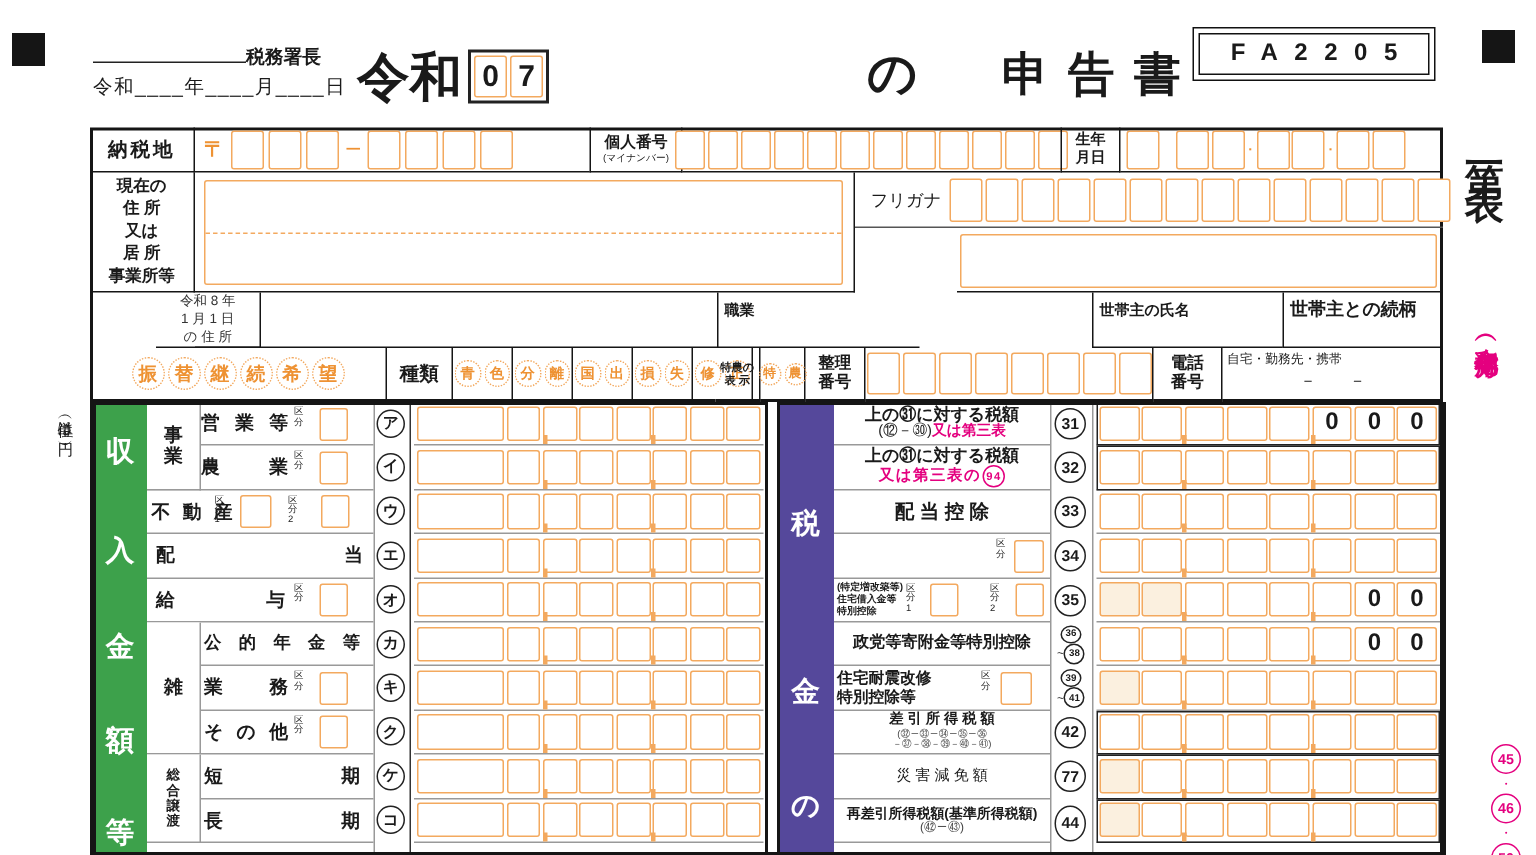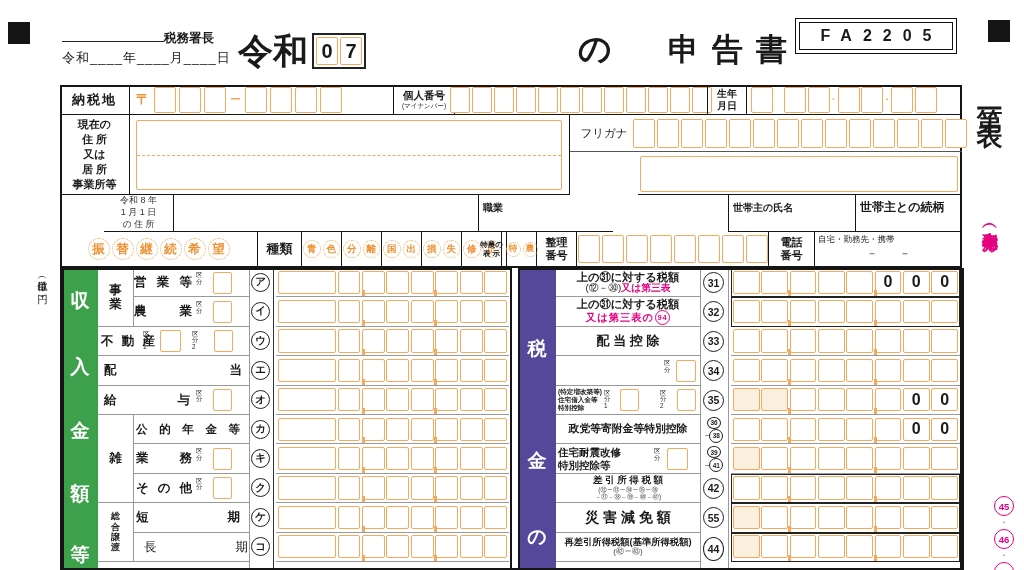--- a/index.html
+++ b/index.html
@@ -368,21 +368,21 @@
         <div style="flex: 1 1 0%; border: 1.4px solid rgb(243, 169, 95); border-radius: 2px; background: rgb(255, 255, 255);"></div>
         <div style="flex: 1 1 0%; border: 1.4px solid rgb(243, 169, 95); border-radius: 2px; background: rgb(255, 255, 255);"></div>
         <div style="flex: 1 1 0%; border: 1.4px solid rgb(243, 169, 95); border-radius: 2px; background: rgb(255, 255, 255);"></div>
         <div style="flex: 1 1 0%; border: 1.4px solid rgb(243, 169, 95); border-radius: 2px; background: rgb(255, 255, 255);"></div>
         <div style="flex: 1 1 0%; border: 1.4px solid rgb(243, 169, 95); border-radius: 2px; background: rgb(255, 255, 255);"></div>
         <div style="flex: 1 1 0%; border: 1.4px solid rgb(243, 169, 95); border-radius: 2px; background: rgb(255, 255, 255);"></div>
         <div style="position: absolute; left: 86px; bottom: 0px; width: 3px; height: 6px; background: rgb(243, 169, 95);"></div>
         <div style="position: absolute; left: 158px; bottom: 0px; width: 3px; height: 6px; background: rgb(243, 169, 95);"></div>
       </div>
       <div style="position: absolute; box-sizing: border-box; left: 98px; top: 532.6px; width: 151px; height: 29.4px; border-bottom: 1px solid rgb(153, 153, 153);"></div>
-      <div style="position: absolute; box-sizing: border-box; left: 144px; top: 532.6px; width: 104px; height: 29.4px; line-height: 29.4px; font-size: 12.5px; font-weight: 400; text-align: justify; text-align-last: justify;">長期</div>
+      <div style="position: absolute; box-sizing: border-box; left: 136px; top: 532.6px; width: 104px; height: 29.4px; line-height: 29.4px; font-size: 12.5px; font-weight: 700; text-align: justify; text-align-last: justify;">長期</div>
       <div style="position: absolute; box-sizing: border-box; left: 251px; top: 537.1px; width: 19px; height: 19px; border: 1.3px solid rgb(34, 34, 34); border-radius: 50%; display: flex; align-items: center; justify-content: center; font-size: 10.5px; font-weight: 700;">コ</div>
       <div style="position: absolute; box-sizing: border-box; left: 276px; top: 532.6px; width: 233px; height: 29.4px; border-bottom: 1px solid rgb(153, 153, 153); display: flex; gap: 1.5px; padding: 2.5px 2px;">
         <div style="width: 56px; height: auto; border: 1.4px solid rgb(243, 169, 95); border-radius: 2px; background: rgb(255, 255, 255); flex: 0 0 auto;"></div>
         <div style="flex: 1 1 0%; border: 1.4px solid rgb(243, 169, 95); border-radius: 2px; background: rgb(255, 255, 255);"></div>
         <div style="flex: 1 1 0%; border: 1.4px solid rgb(243, 169, 95); border-radius: 2px; background: rgb(255, 255, 255);"></div>
         <div style="flex: 1 1 0%; border: 1.4px solid rgb(243, 169, 95); border-radius: 2px; background: rgb(255, 255, 255);"></div>
         <div style="flex: 1 1 0%; border: 1.4px solid rgb(243, 169, 95); border-radius: 2px; background: rgb(255, 255, 255);"></div>
         <div style="flex: 1 1 0%; border: 1.4px solid rgb(243, 169, 95); border-radius: 2px; background: rgb(255, 255, 255);"></div>
         <div style="flex: 1 1 0%; border: 1.4px solid rgb(243, 169, 95); border-radius: 2px; background: rgb(255, 255, 255);"></div>
         <div style="flex: 1 1 0%; border: 1.4px solid rgb(243, 169, 95); border-radius: 2px; background: rgb(255, 255, 255);"></div>
@@ -558,23 +558,23 @@
         <div style="flex: 1 1 0%; border: 1.4px solid rgb(243, 169, 95); border-radius: 2px; background: rgb(255, 255, 255); display: flex; align-items: center; justify-content: center; font-size: 16px; font-weight: 600;"></div>
         <div style="flex: 1 1 0%; border: 1.4px solid rgb(243, 169, 95); border-radius: 2px; background: rgb(255, 255, 255); display: flex; align-items: center; justify-content: center; font-size: 16px; font-weight: 600;"></div>
         <div style="flex: 1 1 0%; border: 1.4px solid rgb(243, 169, 95); border-radius: 2px; background: rgb(255, 255, 255); display: flex; align-items: center; justify-content: center; font-size: 16px; font-weight: 600;"></div>
         <div style="flex: 1 1 0%; border: 1.4px solid rgb(243, 169, 95); border-radius: 2px; background: rgb(255, 255, 255); display: flex; align-items: center; justify-content: center; font-size: 16px; font-weight: 600;"></div>
         <div style="flex: 1 1 0%; border: 1.4px solid rgb(243, 169, 95); border-radius: 2px; background: rgb(255, 255, 255); display: flex; align-items: center; justify-content: center; font-size: 16px; font-weight: 600;"></div>
         <div style="flex: 1 1 0%; border: 1.4px solid rgb(243, 169, 95); border-radius: 2px; background: rgb(255, 255, 255); display: flex; align-items: center; justify-content: center; font-size: 16px; font-weight: 600;"></div>
         <div style="position: absolute; left: 57px; bottom: 0px; width: 3px; height: 6px; background: rgb(243, 169, 95);"></div>
         <div style="position: absolute; left: 143px; bottom: 0px; width: 3px; height: 6px; background: rgb(243, 169, 95);"></div>
       </div>
       <div style="position: absolute; box-sizing: border-box; left: 556px; top: 503.2px; width: 144px; height: 29.4px; border-bottom: 1px solid rgb(153, 153, 153); display: flex; flex-direction: column; justify-content: center; align-items: center; line-height: 1.1; overflow: hidden;">
-        <div style="font-size: 14px; font-weight: 700; white-space: nowrap;">災 害 減 免 額</div>
-      </div>
-      <div style="position: absolute; box-sizing: border-box; left: 703px; top: 507.2px; width: 21px; height: 21px; border: 1.4px solid rgb(34, 34, 34); border-radius: 50%; display: flex; align-items: center; justify-content: center; font-size: 10.5px; font-weight: 600; background: rgb(255, 255, 255);">55</div>
+        <div style="font-size: 10px; font-weight: 400; white-space: nowrap;">災 害 減 免 額</div>
+      </div>
+      <div style="position: absolute; box-sizing: border-box; left: 703px; top: 507.2px; width: 21px; height: 21px; border: 1.4px solid rgb(34, 34, 34); border-radius: 50%; display: flex; align-items: center; justify-content: center; font-size: 10.5px; font-weight: 600; background: rgb(255, 255, 255);">77</div>
       <div style="position: absolute; box-sizing: border-box; left: 731px; top: 503.2px; width: 229px; height: 29.4px; border-bottom: 1px solid rgb(153, 153, 153); display: flex; gap: 1.5px; padding: 2.5px 2px; outline: rgb(34, 34, 34) solid 1.6px; outline-offset: -1px;">
         <div style="flex: 1 1 0%; border: 1.4px solid rgb(243, 169, 95); border-radius: 2px; background: rgb(251, 240, 223); display: flex; align-items: center; justify-content: center; font-size: 16px; font-weight: 600;"></div>
         <div style="flex: 1 1 0%; border: 1.4px solid rgb(243, 169, 95); border-radius: 2px; background: rgb(255, 255, 255); display: flex; align-items: center; justify-content: center; font-size: 16px; font-weight: 600;"></div>
         <div style="flex: 1 1 0%; border: 1.4px solid rgb(243, 169, 95); border-radius: 2px; background: rgb(255, 255, 255); display: flex; align-items: center; justify-content: center; font-size: 16px; font-weight: 600;"></div>
         <div style="flex: 1 1 0%; border: 1.4px solid rgb(243, 169, 95); border-radius: 2px; background: rgb(255, 255, 255); display: flex; align-items: center; justify-content: center; font-size: 16px; font-weight: 600;"></div>
         <div style="flex: 1 1 0%; border: 1.4px solid rgb(243, 169, 95); border-radius: 2px; background: rgb(255, 255, 255); display: flex; align-items: center; justify-content: center; font-size: 16px; font-weight: 600;"></div>
         <div style="flex: 1 1 0%; border: 1.4px solid rgb(243, 169, 95); border-radius: 2px; background: rgb(255, 255, 255); display: flex; align-items: center; justify-content: center; font-size: 16px; font-weight: 600;"></div>
         <div style="flex: 1 1 0%; border: 1.4px solid rgb(243, 169, 95); border-radius: 2px; background: rgb(255, 255, 255); display: flex; align-items: center; justify-content: center; font-size: 16px; font-weight: 600;"></div>
         <div style="flex: 1 1 0%; border: 1.4px solid rgb(243, 169, 95); border-radius: 2px; background: rgb(255, 255, 255); display: flex; align-items: center; justify-content: center; font-size: 16px; font-weight: 600;"></div>
         <div style="position: absolute; left: 57px; bottom: 0px; width: 3px; height: 6px; background: rgb(243, 169, 95);"></div>

